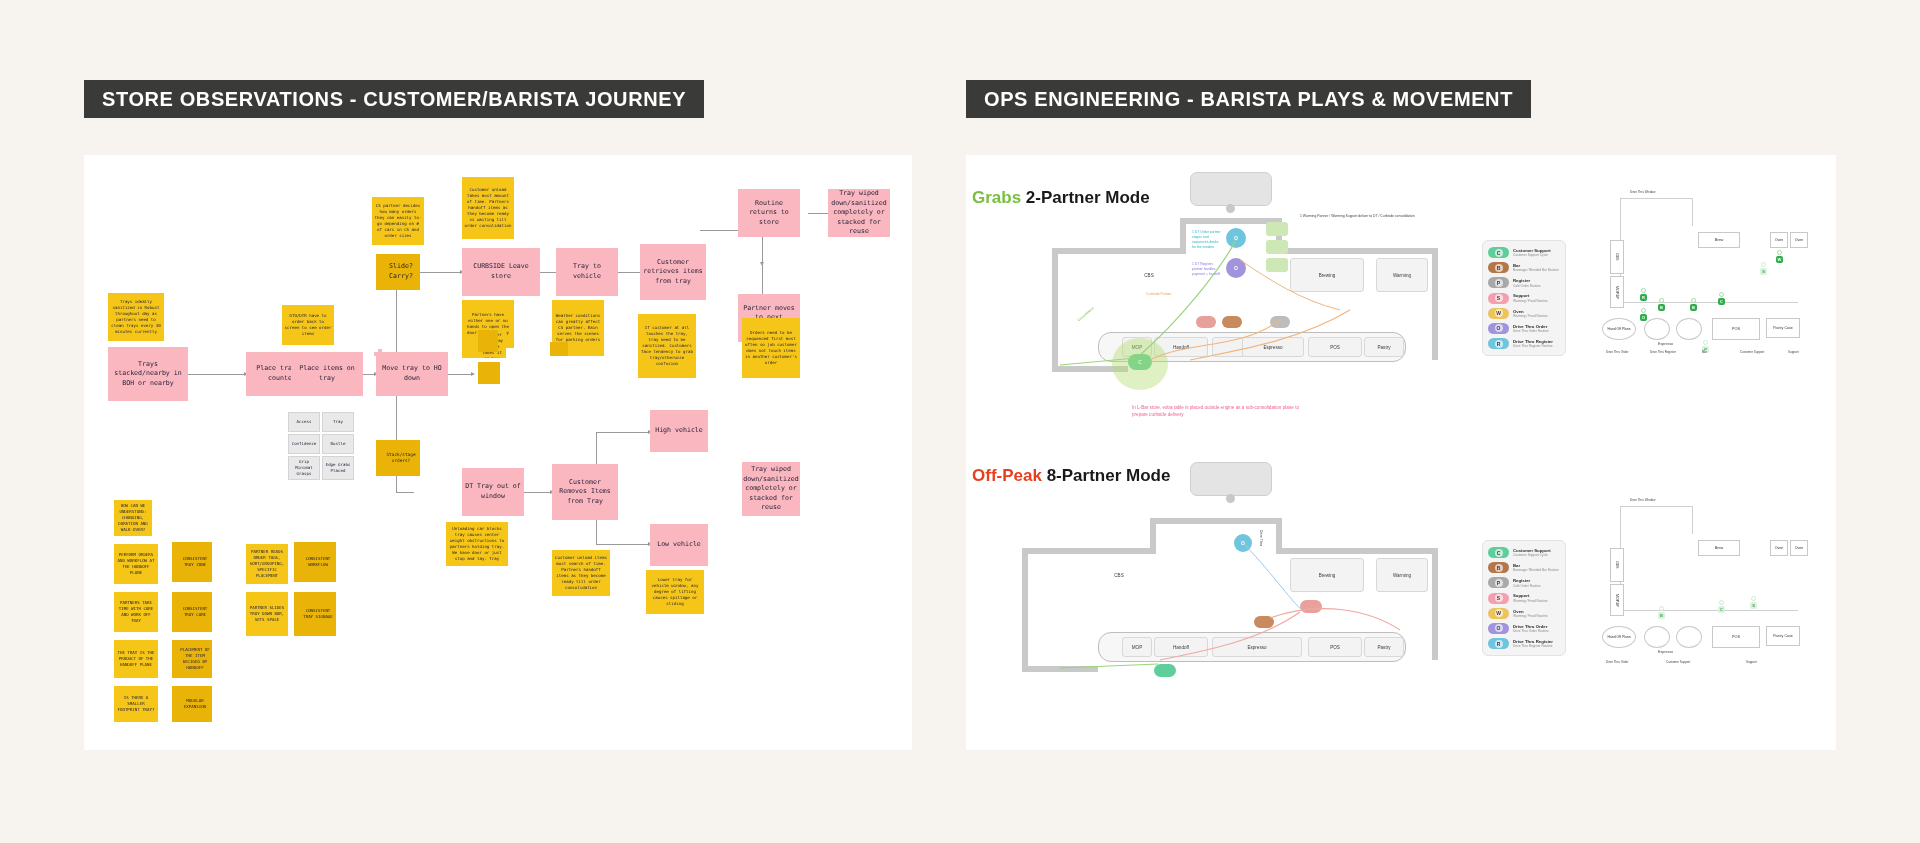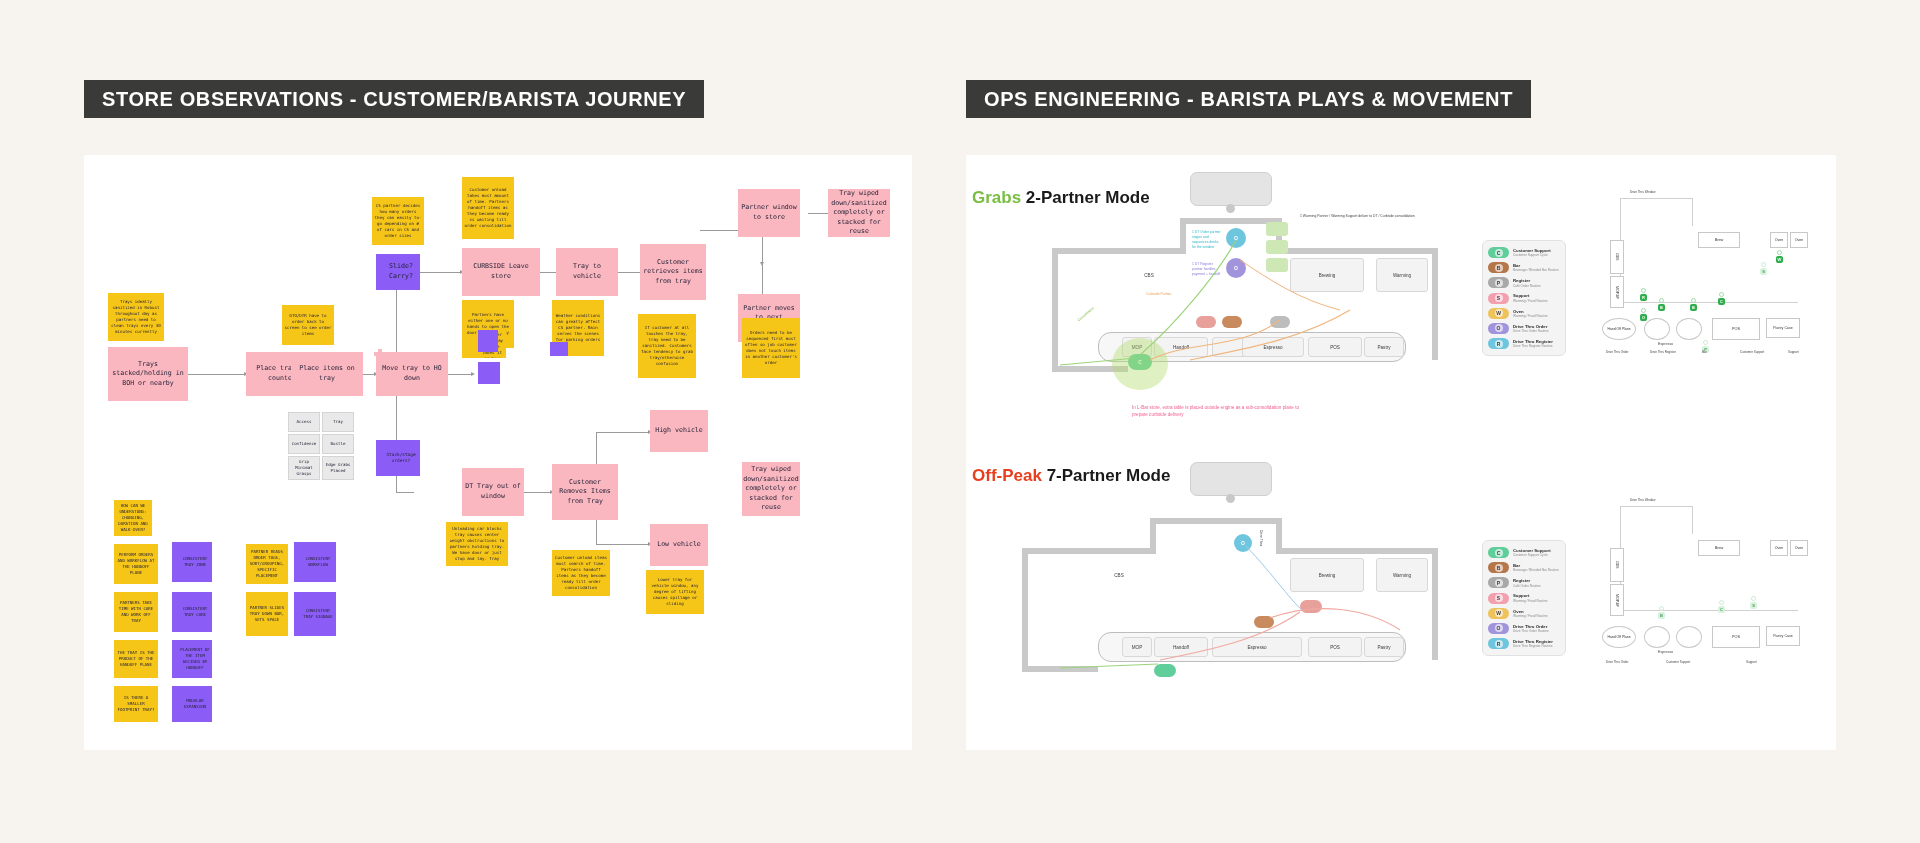--- a/index.html
+++ b/index.html
@@ -31,21 +31,21 @@
     position:absolute;
     display:flex; align-items:center; justify-content:center;
     text-align:center;
     font-family:"DejaVu Sans Mono", monospace;
     color:#262338;
     line-height:1.45;
     padding:2px;
     overflow:hidden;
   }
   .pink { background:#FBB7C0; }
-  .cyan { background:#8b5cf6;padding-left:8px; }
+  .cyan { background:#eab308;padding-left:8px; }
   .yellow{ background:#F5C518; }
   .grey { background:#E9E9E9; border:1px solid #d4d4d4;}
   .n-main { font-size:6.6px; }
   .n-note { font-size:4.1px; line-height:1.5; }
   .n-small{ font-size:4.4px; }
   .conn { position:absolute; background:#9a9a9a; }
   .conn.h { height:1px; }
   .conn.v { width:1px; }
   .arrow {
     position:absolute; width:0;height:0;
@@ -168,38 +168,38 @@
 <div class="conn h" style="left:396px;top:492px;width:18px;"></div>
 <div class="conn h" style="left:490px;top:492px;width:62px;"></div>
 <div class="arrow" style="left:550px;top:489.5px;"></div>
 <div class="conn v" style="left:596px;top:432px;height:60px;"></div>
 <div class="conn h" style="left:596px;top:432px;width:54px;"></div>
 <div class="arrow" style="left:648px;top:429.5px;"></div>
 <div class="conn v" style="left:596px;top:492px;height:52px;"></div>
 <div class="conn h" style="left:596px;top:544px;width:54px;"></div>
 <div class="arrow" style="left:648px;top:541.5px;"></div>
 
-<div class="node pink n-main" style="left:108px;top:347px;width:80px;height:54px;">Trays stacked/holding in BOH or nearby</div>
+<div class="node pink n-main" style="left:108px;top:347px;width:80px;height:54px;">Trays stacked/nearby in BOH or nearby</div>
 <div class="node pink n-main" style="left:246px;top:352px;width:72px;height:44px;">Place tray on counter</div>
 <div class="node pink n-main" style="left:376px;top:352px;width:72px;height:44px;">Place items on tray</div>
 <div class="node pink n-main" style="left:378px;top:349px;width:0;height:0;"></div>
 <div class="node pink n-main" style="left:374px;top:352px;width:0;height:0;"></div>
 
 <div class="node pink n-main" style="left:291px;top:352px;width:0;height:0;"></div>
 
 <div class="node pink n-main" style="left:376px;top:352px;width:0;height:0;"></div>
 
 <div class="node pink n-main" style="left:291px;top:352px;width:72px;height:44px;">Place items on tray</div>
 <div class="node pink n-main" style="left:376px;top:352px;width:72px;height:44px;">Move tray to HO down</div>
 <div class="node cyan n-main" style="left:376px;top:254px;width:44px;height:36px;">Slide? Carry?</div>
 <div class="node cyan n-small" style="left:376px;top:440px;width:44px;height:36px;">Stack/stage orders?</div>
 <div class="node pink n-main" style="left:462px;top:248px;width:78px;height:48px;">CURBSIDE Leave store</div>
 <div class="node pink n-main" style="left:556px;top:248px;width:62px;height:48px;">Tray to vehicle</div>
 <div class="node pink n-main" style="left:640px;top:244px;width:66px;height:56px;">Customer retrieves items from tray</div>
-<div class="node pink n-main" style="left:738px;top:189px;width:62px;height:48px;">Partner window to store</div>
+<div class="node pink n-main" style="left:738px;top:189px;width:62px;height:48px;">Routine returns to store</div>
 <div class="node pink n-main" style="left:828px;top:189px;width:62px;height:48px;">Tray wiped down/sanitized completely or stacked for reuse</div>
 <div class="node pink n-main" style="left:738px;top:294px;width:62px;height:48px;">Partner moves to next vehicle</div>
 <div class="node pink n-main" style="left:462px;top:468px;width:62px;height:48px;">DT Tray out of window</div>
 <div class="node pink n-main" style="left:552px;top:464px;width:66px;height:56px;">Customer Removes Items from Tray</div>
 <div class="node pink n-main" style="left:650px;top:410px;width:58px;height:42px;">High vehicle</div>
 <div class="node pink n-main" style="left:650px;top:524px;width:58px;height:42px;">Low vehicle</div>
 <div class="node pink n-main" style="left:742px;top:462px;width:58px;height:54px;">Tray wiped down/sanitized completely or stacked for reuse</div>
 
 <div class="node yellow n-note" style="left:108px;top:293px;width:56px;height:48px;">Trays ideally sanitized in Robust throughout day as partners need to clean trays every 30 minutes currently</div>
 <div class="node yellow n-note" style="left:282px;top:305px;width:52px;height:40px;">DTO/DTR have to order back to screen to see order items</div>
@@ -418,21 +418,21 @@
 </div>
 <div class="sch" style="left:1606px;top:350px;width:230px;height:24px;">
   <div class="tiny-note" style="left:0;top:0;font-size:3px;">Drive Thru Order</div>
   <div class="tiny-note" style="left:44px;top:0;font-size:3px;">Drive Thru Register</div>
   <div class="tiny-note" style="left:96px;top:0;font-size:3px;">Bar</div>
   <div class="tiny-note" style="left:134px;top:0;font-size:3px;">Customer Support</div>
   <div class="tiny-note" style="left:182px;top:0;font-size:3px;">Support</div>
 </div>
 
 <div class="mode-title" style="left:972px;top:466px;">
-  <span class="accent-off">Off-Peak</span><span> 7-Partner Mode</span>
+  <span class="accent-off">Off-Peak</span><span> 8-Partner Mode</span>
 </div>
 
 <div class="drivethru-head" style="left:1190px;top:462px;width:82px;height:34px;"></div>
 <div class="pill" style="left:1226px;top:494px;width:9px;height:9px;background:#C8C8C8;"></div>
 
 <div class="wall" style="left:1022px;top:548px;width:6px;height:124px;"></div>
 <div class="wall" style="left:1022px;top:548px;width:128px;height:6px;"></div>
 <div class="wall" style="left:1150px;top:518px;width:6px;height:36px;"></div>
 <div class="wall" style="left:1150px;top:518px;width:126px;height:6px;"></div>
 <div class="wall" style="left:1276px;top:518px;width:6px;height:30px;"></div>

